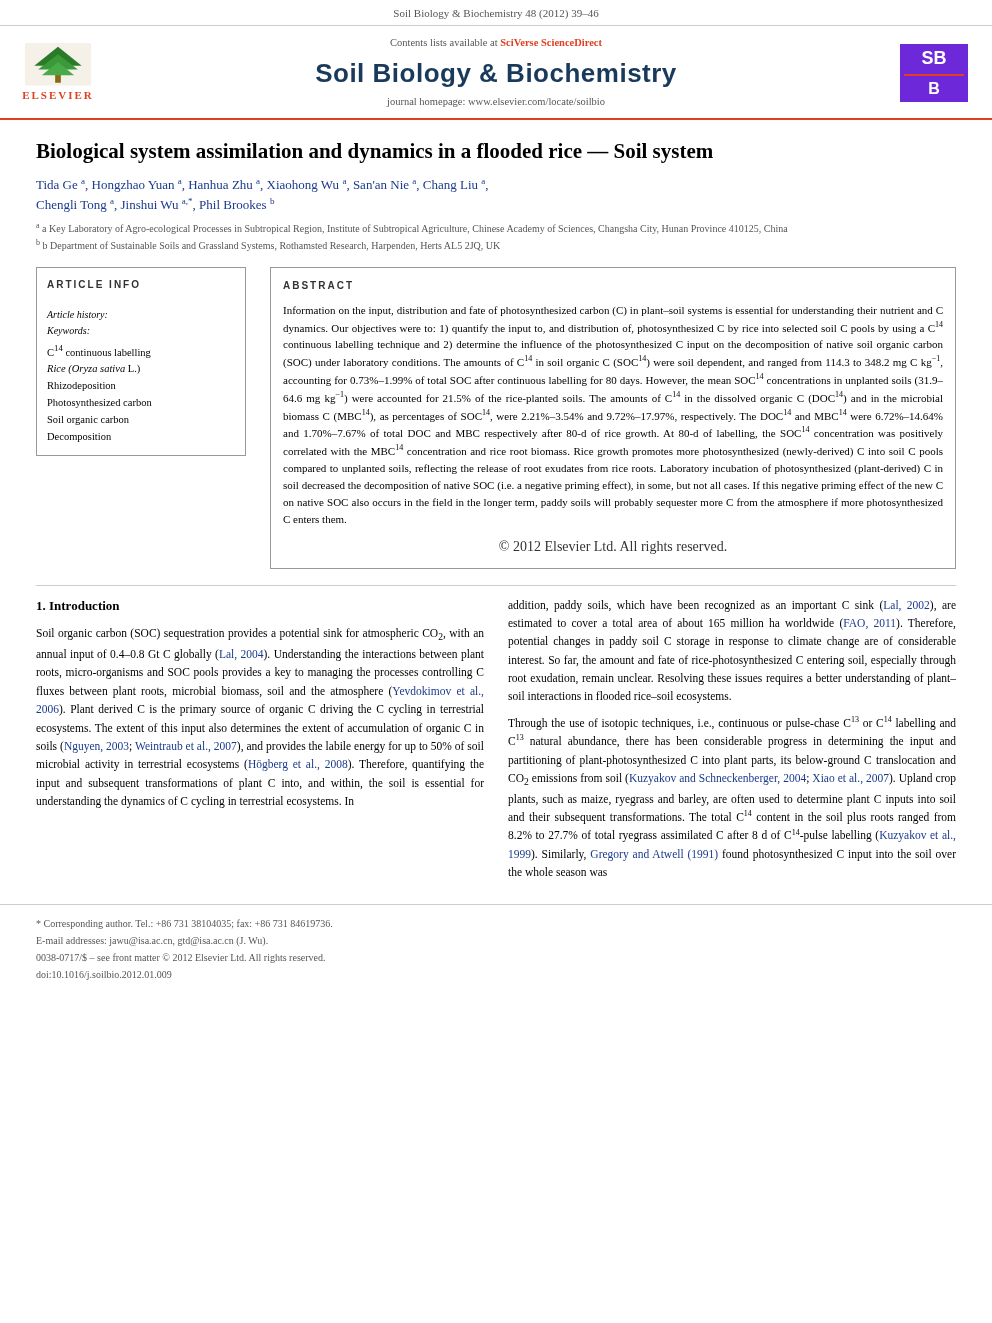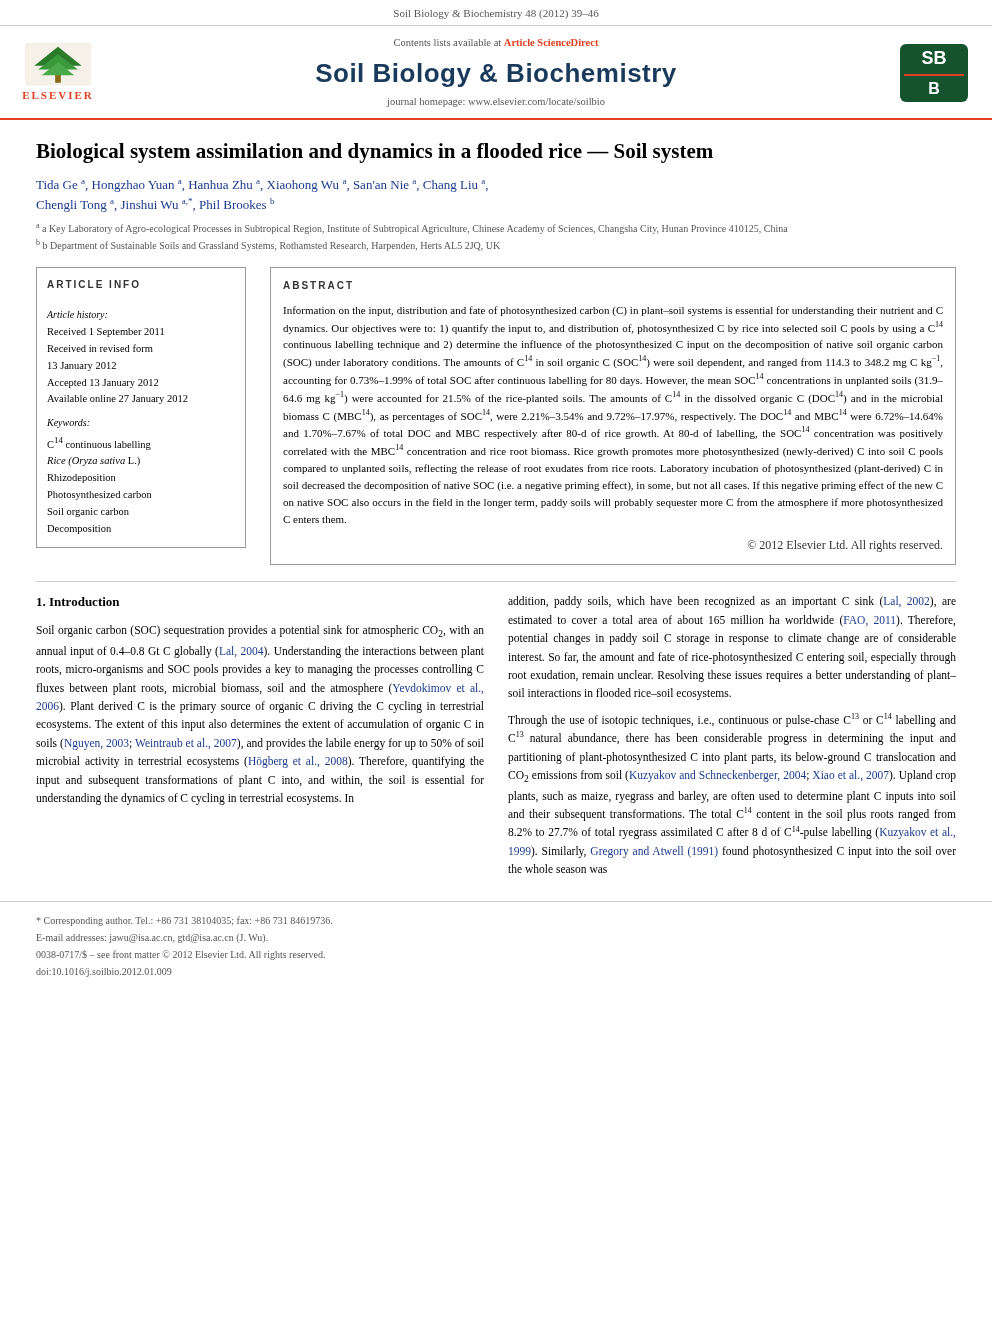--- a/index.html
+++ b/index.html
@@ -75,30 +75,30 @@
     .journal-logo-right {
       width: 80px;
       height: 60px;
       display: flex;
       align-items: center;
       justify-content: center;
     }
     .logo-box {
       width: 68px;
       height: 58px;
-      background: #14532d;
+      background: #6d28d9;
       color: white;
       display: flex;
       flex-direction: column;
       align-items: center;
       justify-content: center;
       font-size: 16px;
       font-weight: bold;
       font-family: Arial, sans-serif;
-      border-radius: 6px;
+      border-radius: 0;
     }
     .logo-box .logo-sb { font-size: 18px; }
     .logo-box .logo-b { font-size: 16px; }
     .logo-box .logo-bar {
       width: 60px;
       height: 2px;
       background: #e04020;
       margin: 2px 0;
     }
 
@@ -204,22 +204,22 @@
       margin-bottom: 8px;
       font-weight: bold;
     }
     .abstract-text {
       font-size: 11px;
       line-height: 1.55;
       text-align: justify;
     }
     .abstract-text sup { font-size: 8px; }
     .copyright {
-      text-align: right;
-      font-size: 12px;
+      text-align: center;
+      font-size: 14px;
       margin-top: 8px;
       color: #333;
     }
 
     
     .section-divider {
       border: none;
       border-top: 1px solid #ccc;
       margin: 14px 0 10px 0;
     }
@@ -284,21 +284,21 @@
       <polygon points="35,4 10,24 60,24" fill="#2a7a2a"></polygon>
       <polygon points="35,12 14,28 56,28" fill="#3a9a3a"></polygon>
       <polygon points="35,20 18,34 52,34" fill="#4aaa4a"></polygon>
     </svg>
     <div class="elsevier-label">ELSEVIER</div>
   </div>
 
   <div class="journal-center">
     <div class="sciencedirect-line">
       <span>Contents lists available at</span>
-      <span style="color:#e04020; font-weight:bold;">Article ScienceDirect</span>
+      <span style="color:#e04020; font-weight:bold;">SciVerse ScienceDirect</span>
     </div>
     <div class="journal-title">Soil Biology &amp; Biochemistry</div>
     <div class="journal-homepage">journal homepage: www.elsevier.com/locate/soilbio</div>
   </div>
 
   <div class="journal-logo-right">
     <div class="logo-box">
       <span class="logo-sb">SB</span>
       <div class="logo-bar"></div>
       <span class="logo-b">B</span>
@@ -319,27 +319,20 @@
     <div><sup>a</sup> <span>a Key Laboratory of Agro-ecological Processes in Subtropical Region, Institute of Subtropical Agriculture, Chinese Academy of Sciences, Changsha City, Hunan Province 410125, China</span></div>
     <div><sup>b</sup> <span>b Department of Sustainable Soils and Grassland Systems, Rothamsted Research, Harpenden, Herts AL5 2JQ, UK</span></div>
   </div>
 
   <div class="two-col">
 
     <div class="col-left">
       <div class="article-info-box">
         <div class="section-label">ARTICLE INFO</div>
         <div class="sub-label">Article history:</div>
-        <div class="info-dates">
-          <div>Received 1 September 2011</div>
-          <div>Received in revised form</div>
-          <div>13 January 2012</div>
-          <div>Accepted 13 January 2012</div>
-          <div>Available online 27 January 2012</div>
-        </div>
         <div class="keywords-section">
           <div class="kw-label">Keywords:</div>
           <div class="keywords-list">
             <div>C<sup>14</sup> continuous labelling</div>
             <div><span class="kw-italic">Rice (Oryza sativa</span> L.)</div>
             <div>Rhizodeposition</div>
             <div>Photosynthesized carbon</div>
             <div>Soil organic carbon</div>
             <div>Decomposition</div>
           </div>

